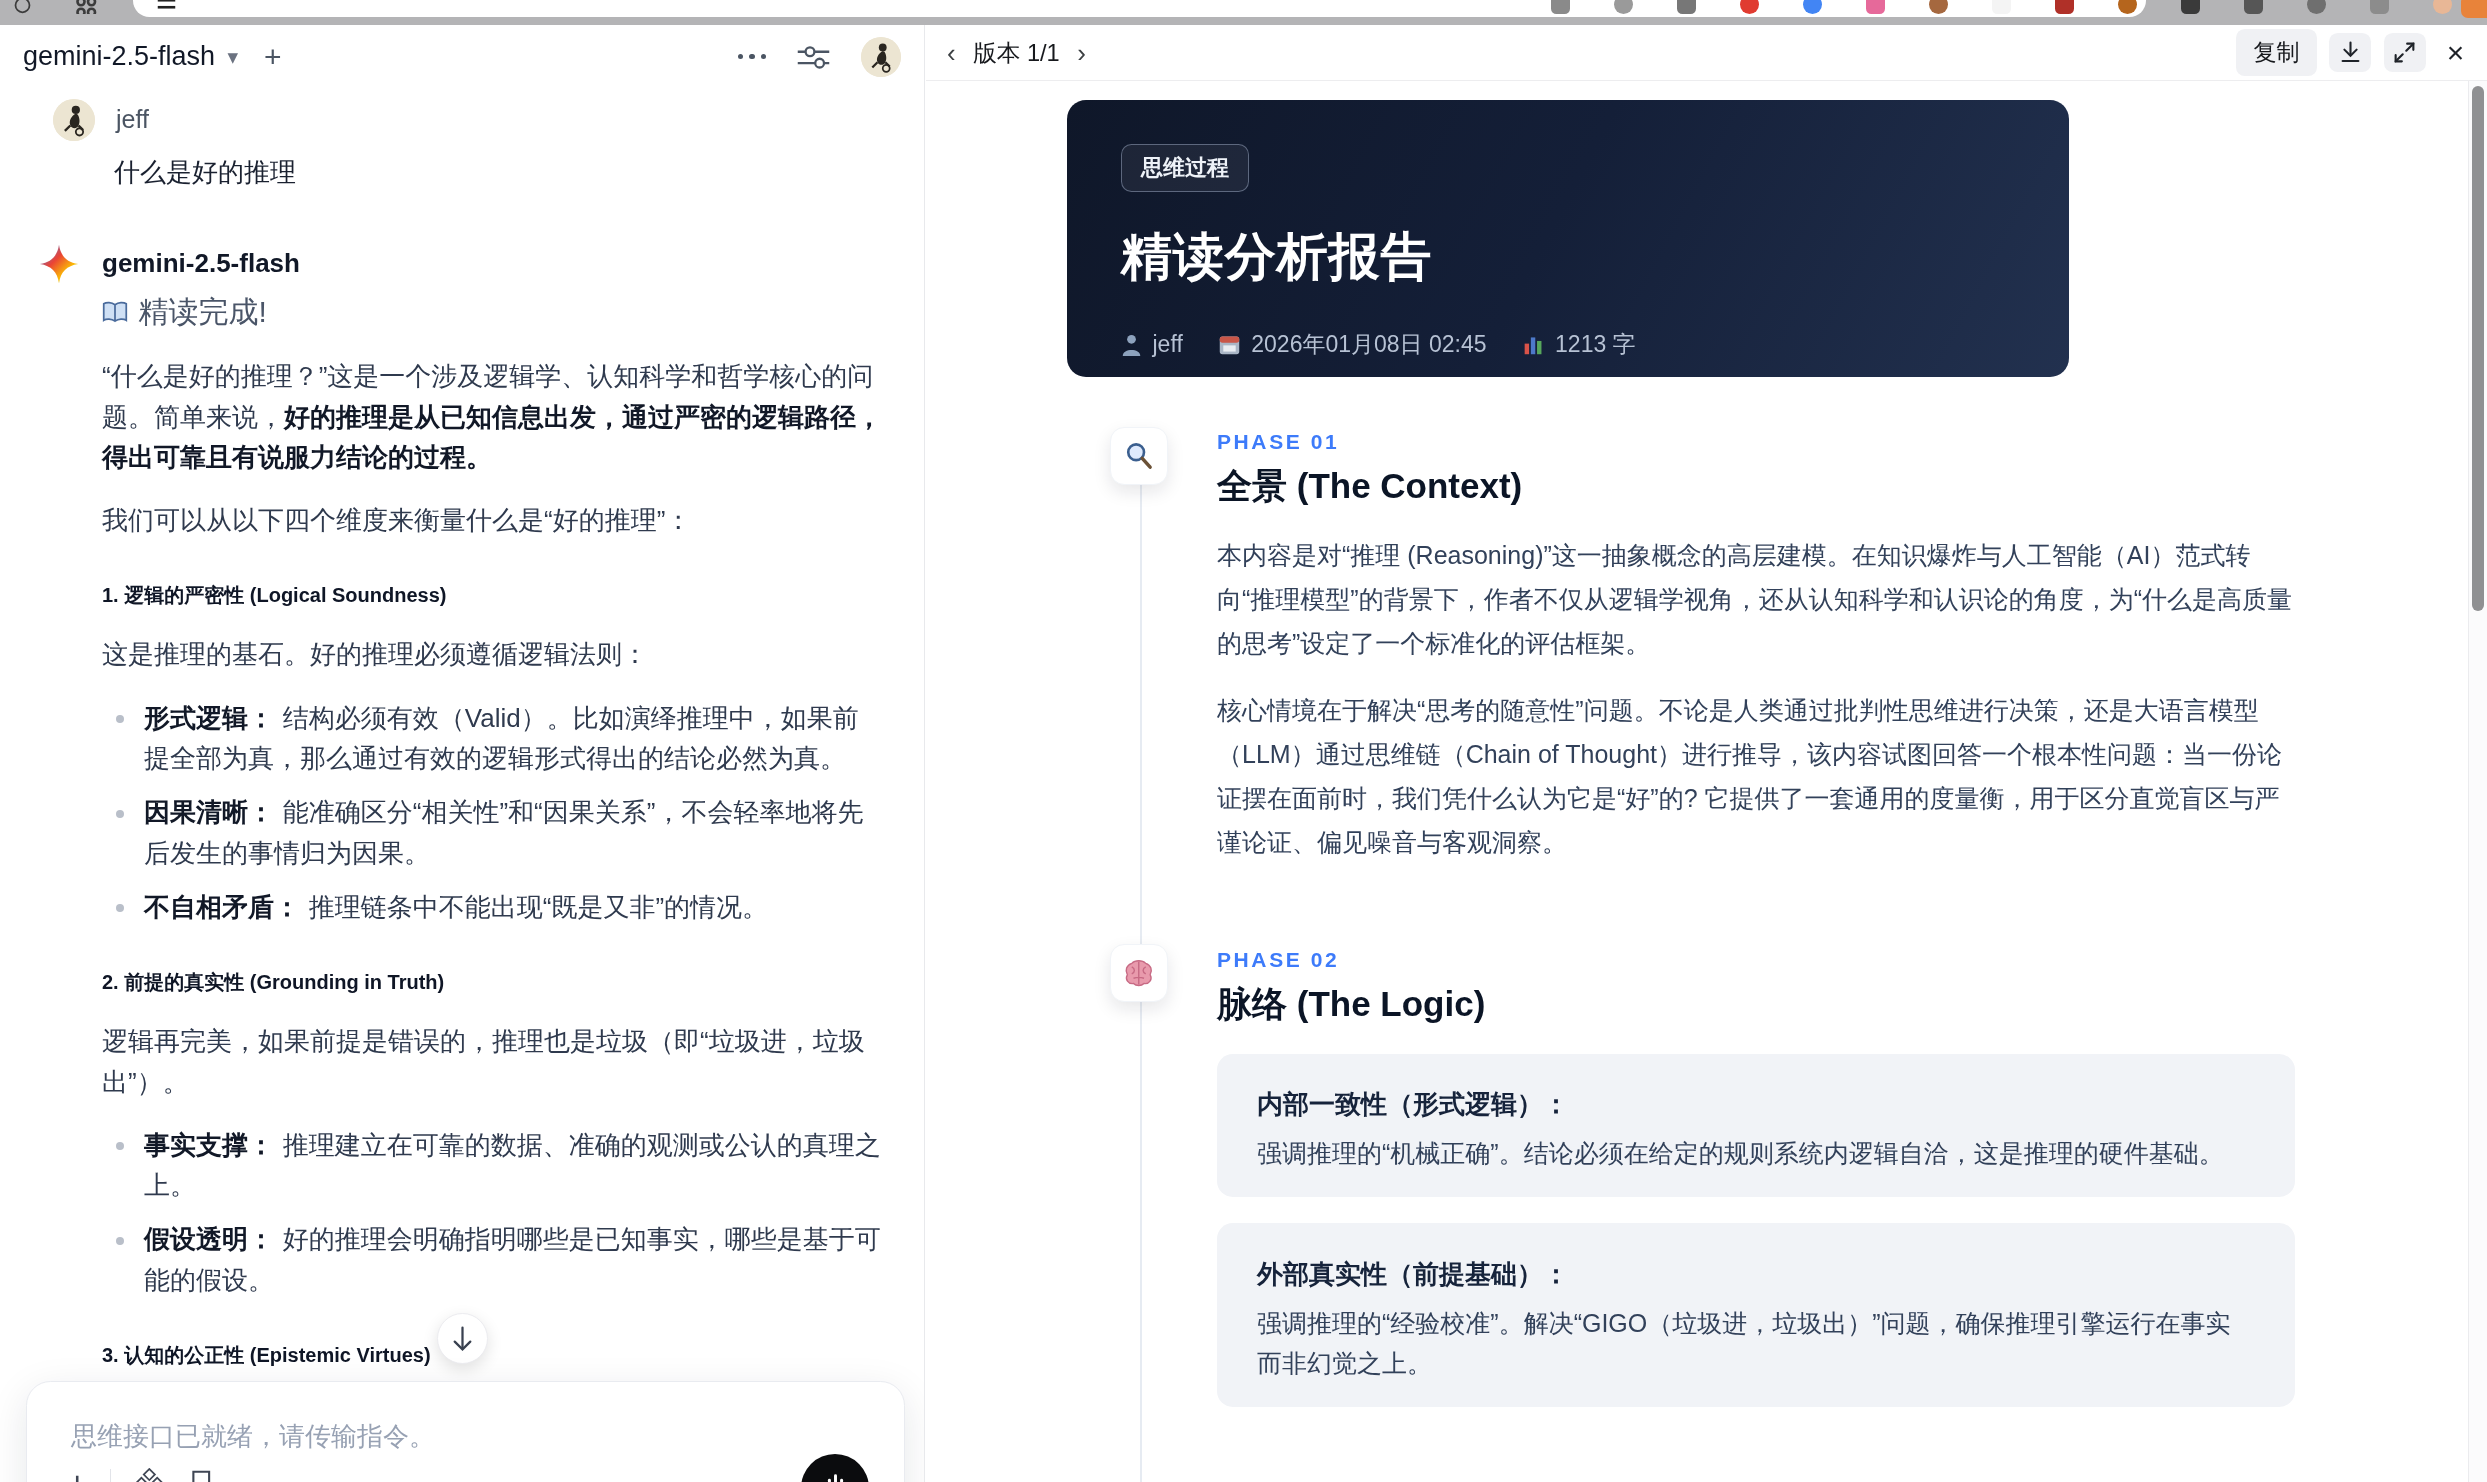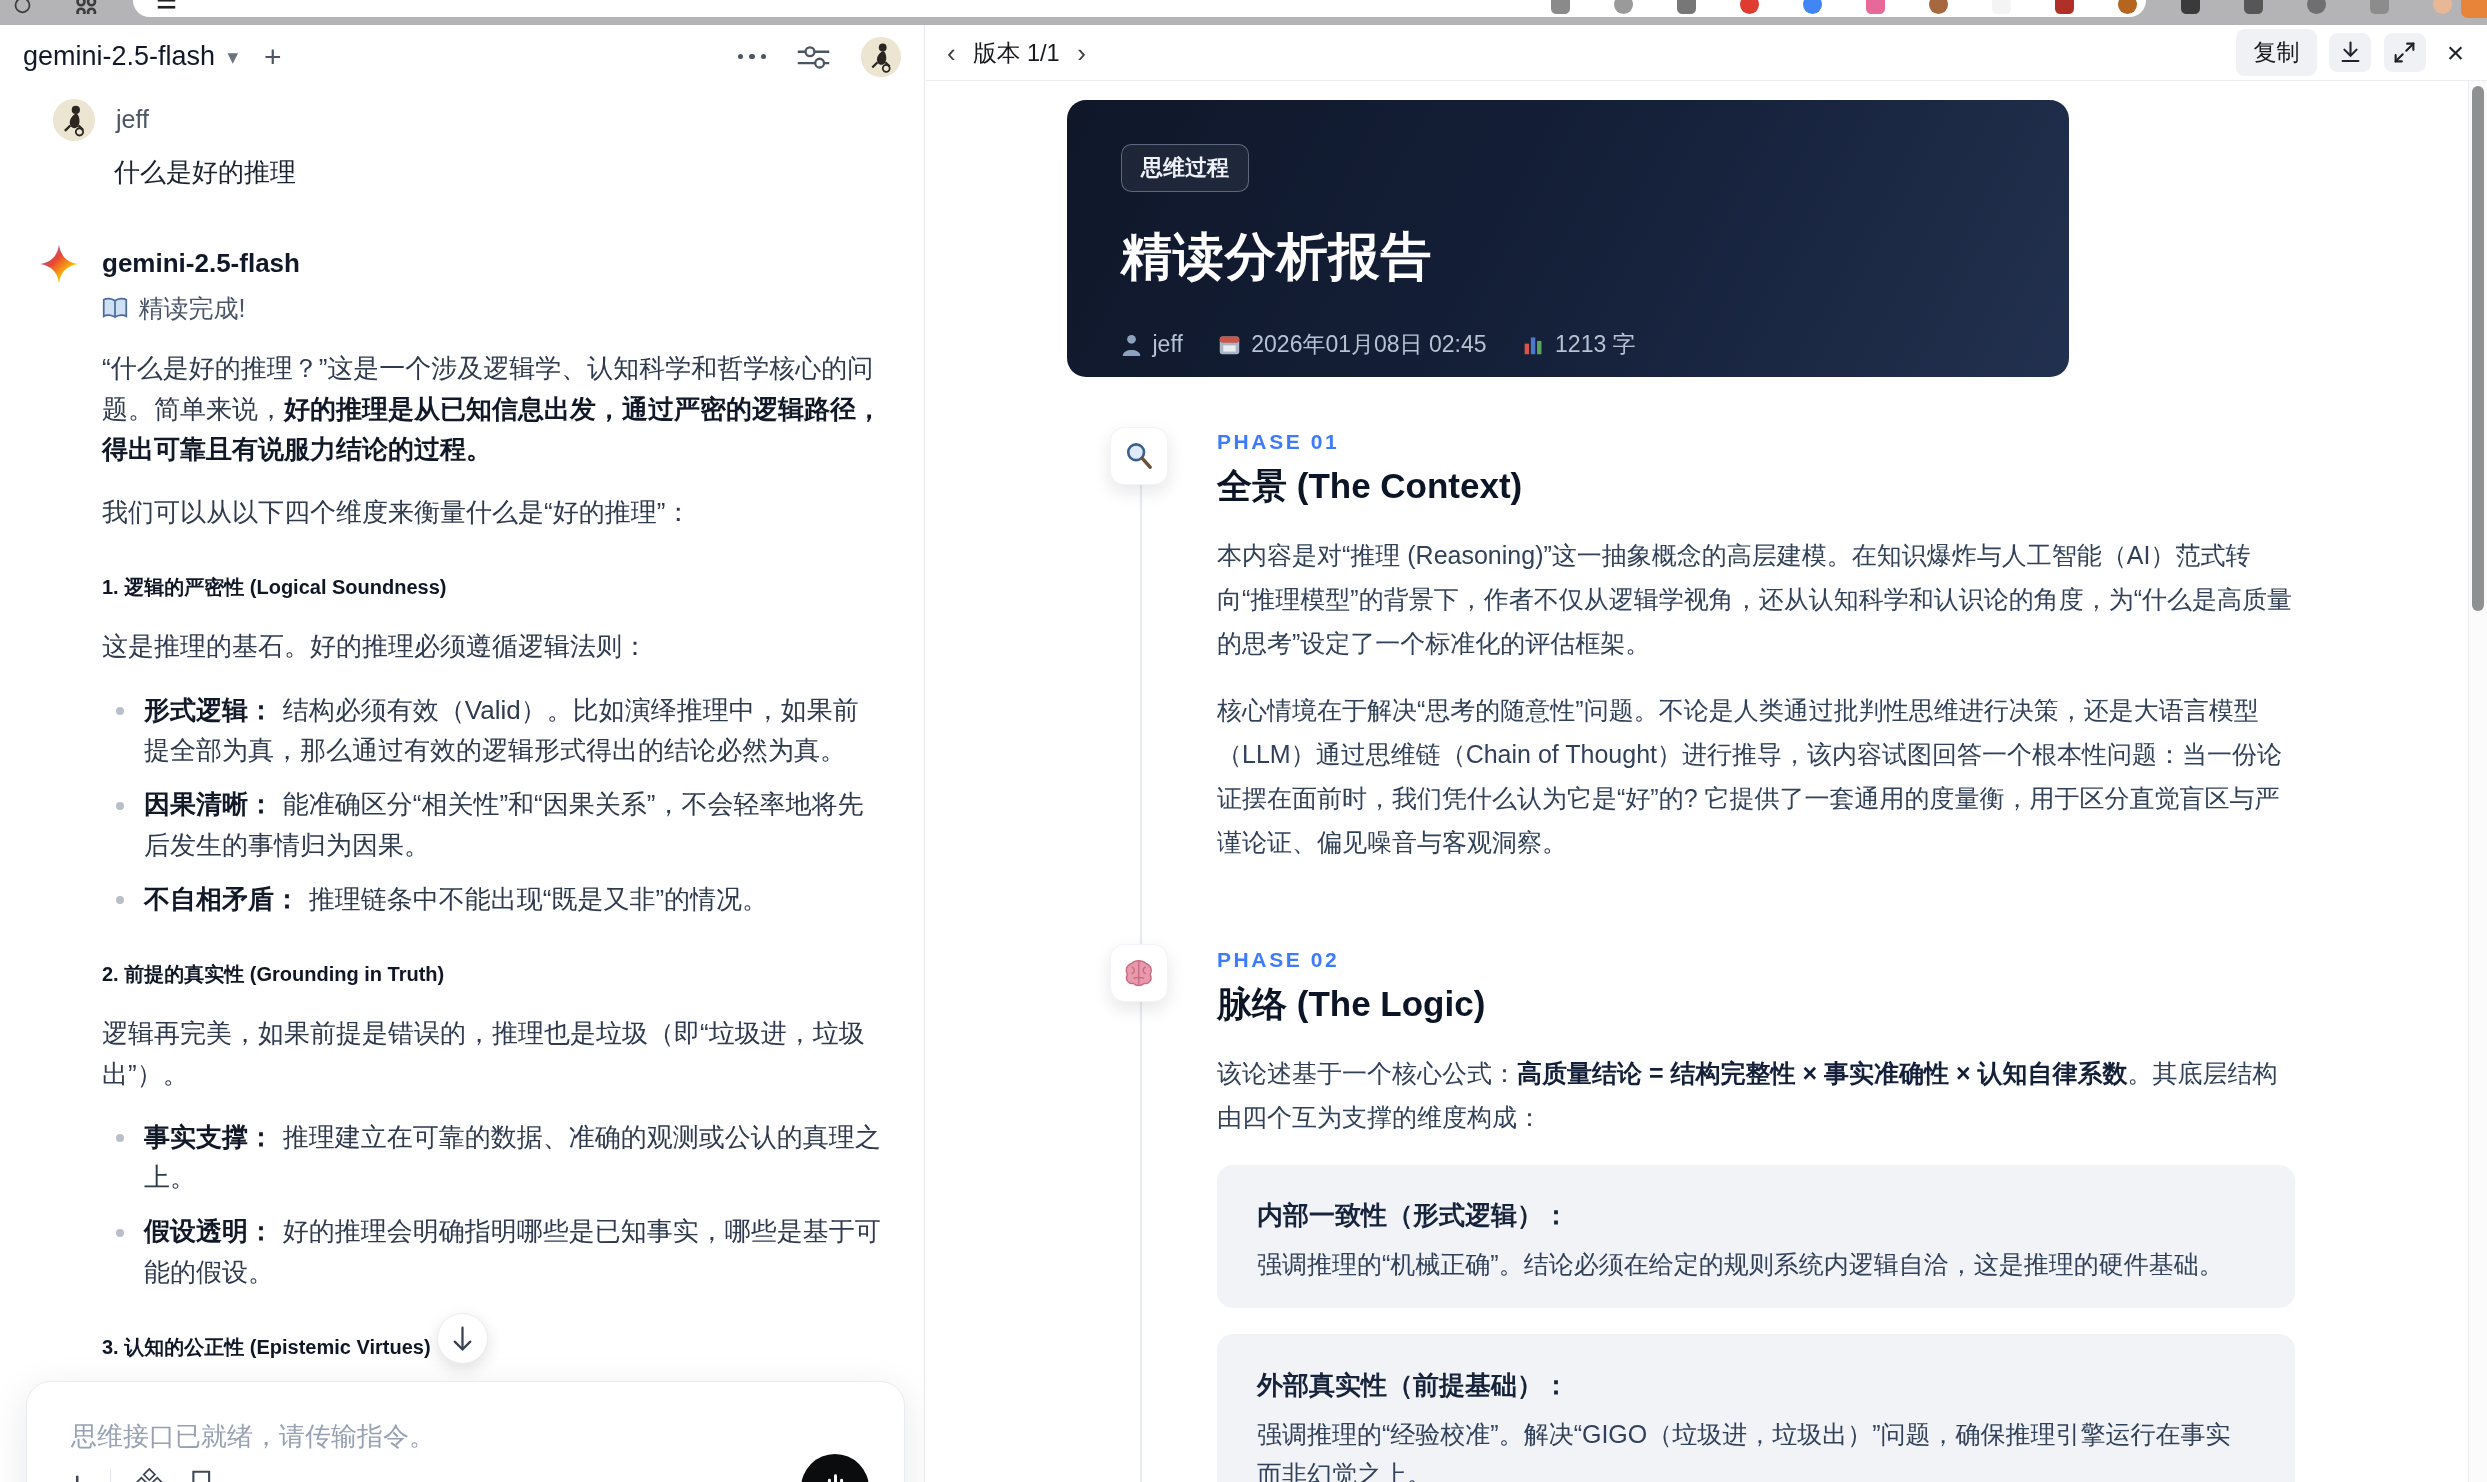--- a/index.html
+++ b/index.html
@@ -29,21 +29,21 @@
   .avatar { width:40px; height:40px; border-radius:50%; background:#ece5d2; overflow:hidden; display:flex; align-items:center; justify-content:center; }
 
   .chat-scroll { position:absolute; top:63px; left:0; right:0; bottom:0; padding:10.5px 42px 0 53px; overflow:hidden; }
   .msg-user { margin-bottom:54px; }
   .user-row { display:flex; align-items:center; gap:21px; }
   .user-name { font-size:25px; color:#4b5563; }
   .user-text { margin:14px 0 0 61px; font-size:26px; color:#1a2130; }
 
   .asst-row { display:flex; align-items:center; gap:23px; margin-left:-14px; }
   .asst-name { font-size:26px; font-weight:700; color:#111827; }
-  .asst-status { display:flex; align-items:center; gap:10.5px; margin:8.8px 0 0 49px; font-size:25px; color:#4a5568; }
+  .asst-status { display:flex; align-items:center; gap:10.5px; margin:8.8px 0 0 49px; font-size:30px; color:#4a5568; }
   .md { margin-left:49px; width:782px; color:#2f3a4e; font-size:26px; line-height:1.55; }
   .md p { margin:23px 0; }
   .md .b { font-weight:700; color:#111827; }
   .md h3 { margin:40px 0 15.8px; font-size:20px; font-weight:700; color:#0f1626; }
   .md ul { list-style:none; margin:8.8px 0 17.5px; }
   .md li { position:relative; padding-left:42px; margin:14px 0; }
   .md li::before { content:""; position:absolute; left:14px; top:17.5px; width:7.9px; height:7.9px; border-radius:50%; background:#b9bfc9; }
   .md .term { font-weight:700; color:#111827; margin-right:8.8px; }
 
   .scroll-down { position:absolute; left:437px; top:1288px; width:51px; height:51px; border-radius:50%; background:#fff;
@@ -374,21 +374,20 @@
 
         <div class="phase phase-2">
           <span class="phase-icon">
             <svg width="31.5" height="30" viewBox="0 0 36 34">
               <path d="M10 6 C4 8 2 14 5 19 C2 24 6 30 12 29 C15 32 21 32 24 29 C30 30 34 24 31 19 C34 14 32 8 26 6 C22 2 14 2 10 6 Z" fill="#e89aac" stroke="#c76a84" stroke-width="1.6"></path>
               <path d="M18 4 L18 30 M10 10 C14 12 14 16 10 18 M26 10 C22 12 22 16 26 18 M12 23 C15 22 21 22 24 23" stroke="#c76a84" stroke-width="1.6" fill="none"></path>
             </svg>
           </span>
           <div class="kicker">PHASE 02</div>
           <div class="phase-title">脉络 (The Logic)</div>
-          <p><span>该论述基于一个核心公式：</span><span class="b">高质量结论 = 结构完整性 × 事实准确性 × 认知自律系数</span><span>。其底层结构由四个互为支撑的维度构成：</span></p>
 
           <div class="cards">
             <div class="dim-card">
               <div class="dim-term">内部一致性（形式逻辑）：</div>
               <div class="dim-text">强调推理的“机械正确”。结论必须在给定的规则系统内逻辑自洽，这是推理的硬件基础。</div>
             </div>
             <div class="dim-card">
               <div class="dim-term">外部真实性（前提基础）：</div>
               <div class="dim-text">强调推理的“经验校准”。解决“GIGO（垃圾进，垃圾出）”问题，确保推理引擎运行在事实而非幻觉之上。</div>
             </div>

